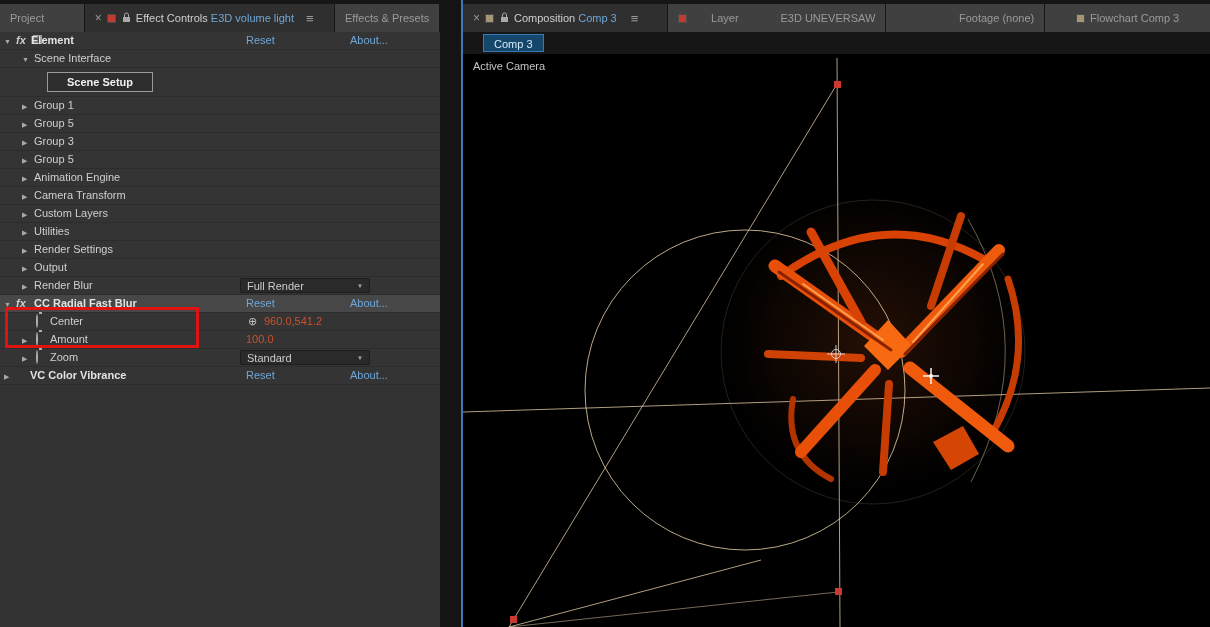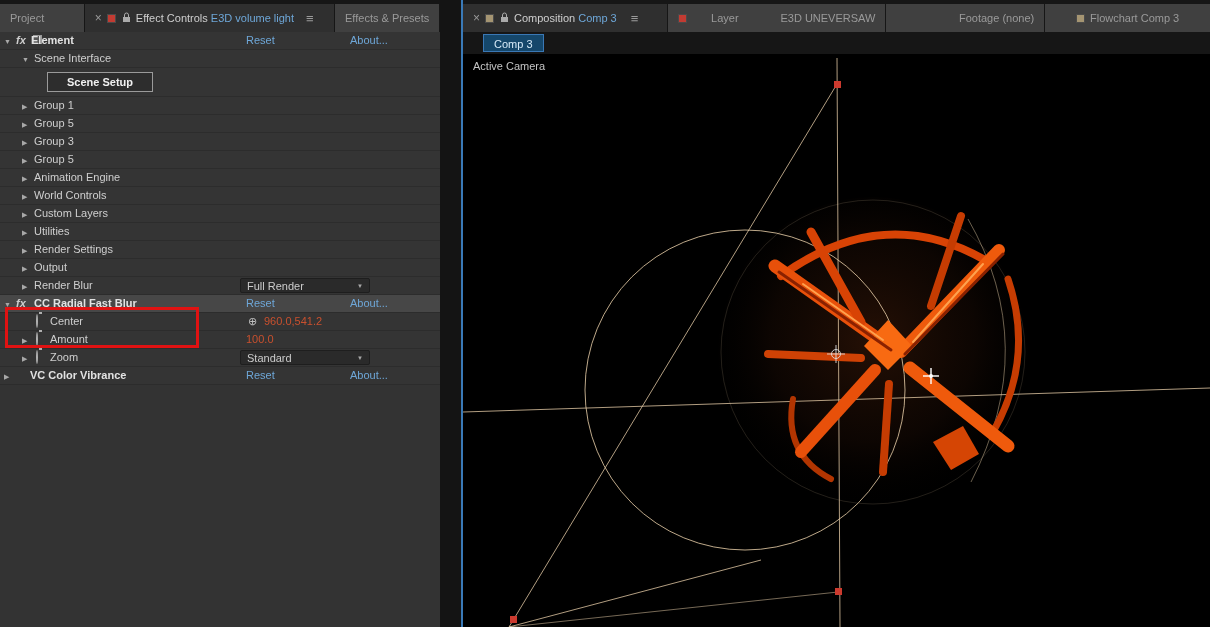--- a/index.html
+++ b/index.html
@@ -128,21 +128,21 @@
       <span class="c tri-r" style="left:22px"></span>
       <span class="c" style="left:34px">Group 5</span>
     </div>
 
     <div class="row">
       <span class="c tri-r" style="left:22px"></span>
       <span class="c" style="left:34px">Animation Engine</span>
     </div>
     <div class="row">
       <span class="c tri-r" style="left:22px"></span>
-      <span class="c" style="left:34px">World Controls</span>
+      <span class="c" style="left:34px">Camera Transform</span>
     </div>
     <div class="row">
       <span class="c tri-r" style="left:22px"></span>
       <span class="c" style="left:34px">Custom Layers</span>
     </div>
     <div class="row">
       <span class="c tri-r" style="left:22px"></span>
       <span class="c" style="left:34px">Utilities</span>
     </div>
     <div class="row">

